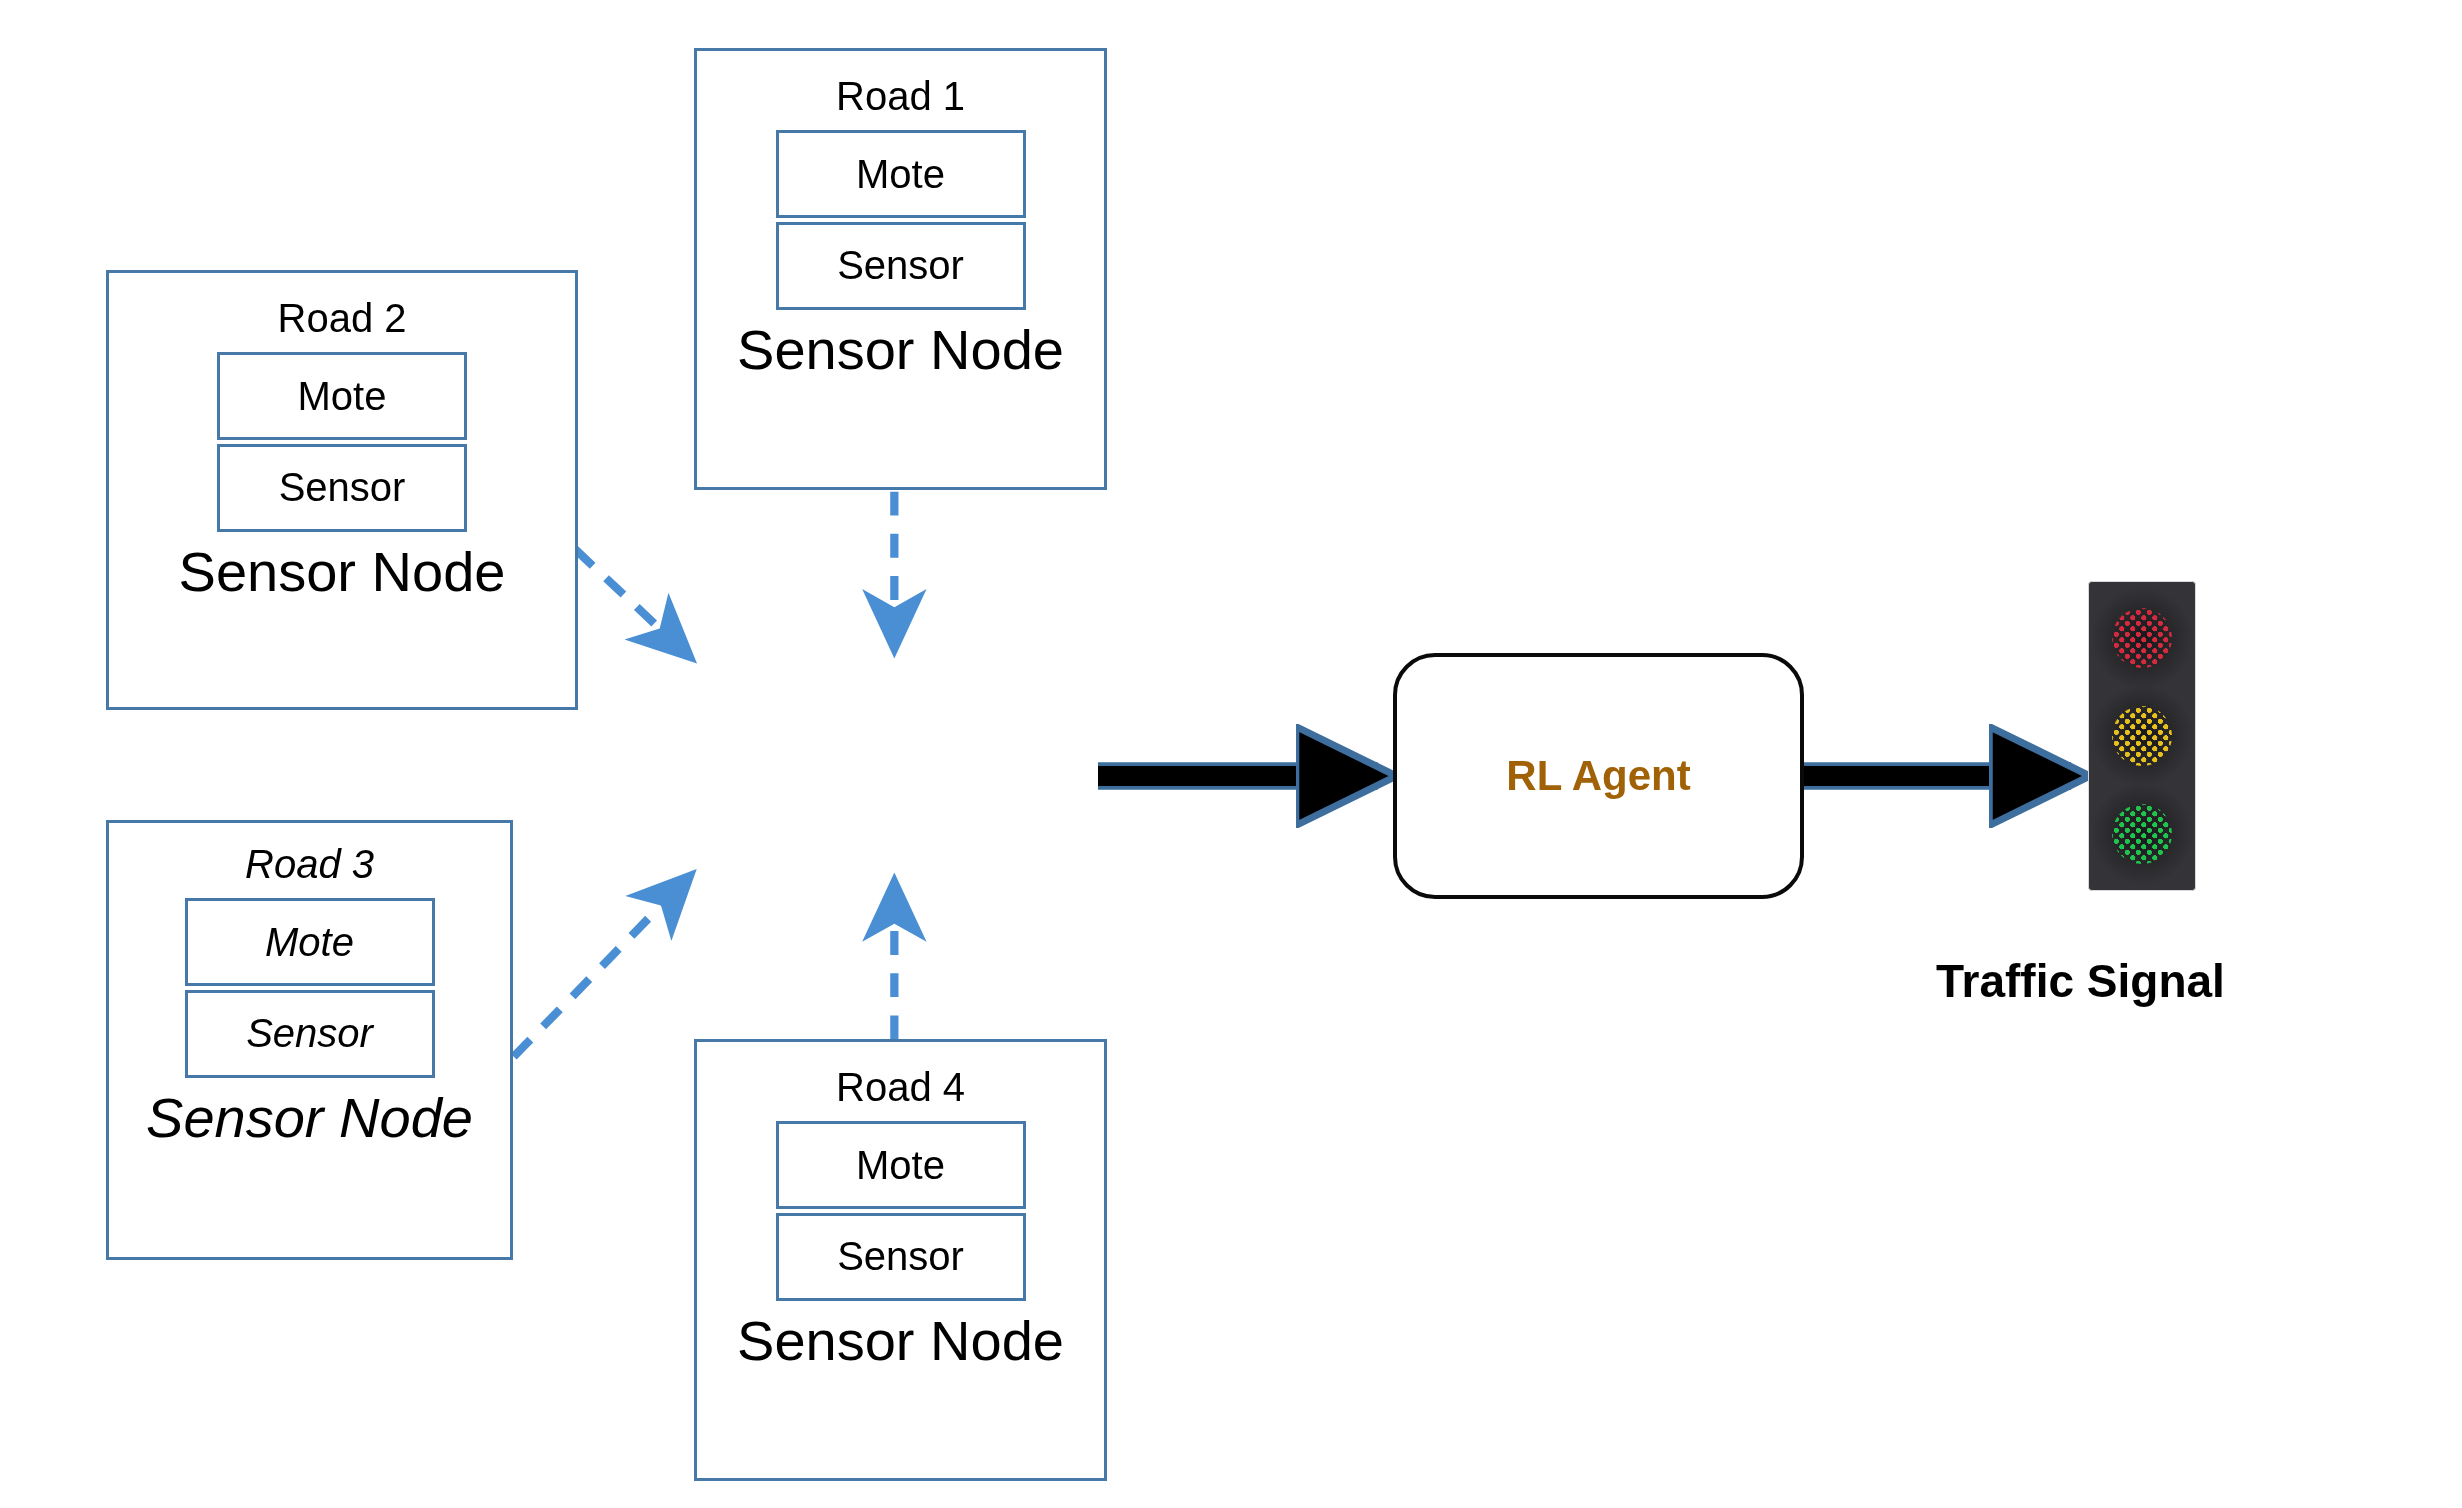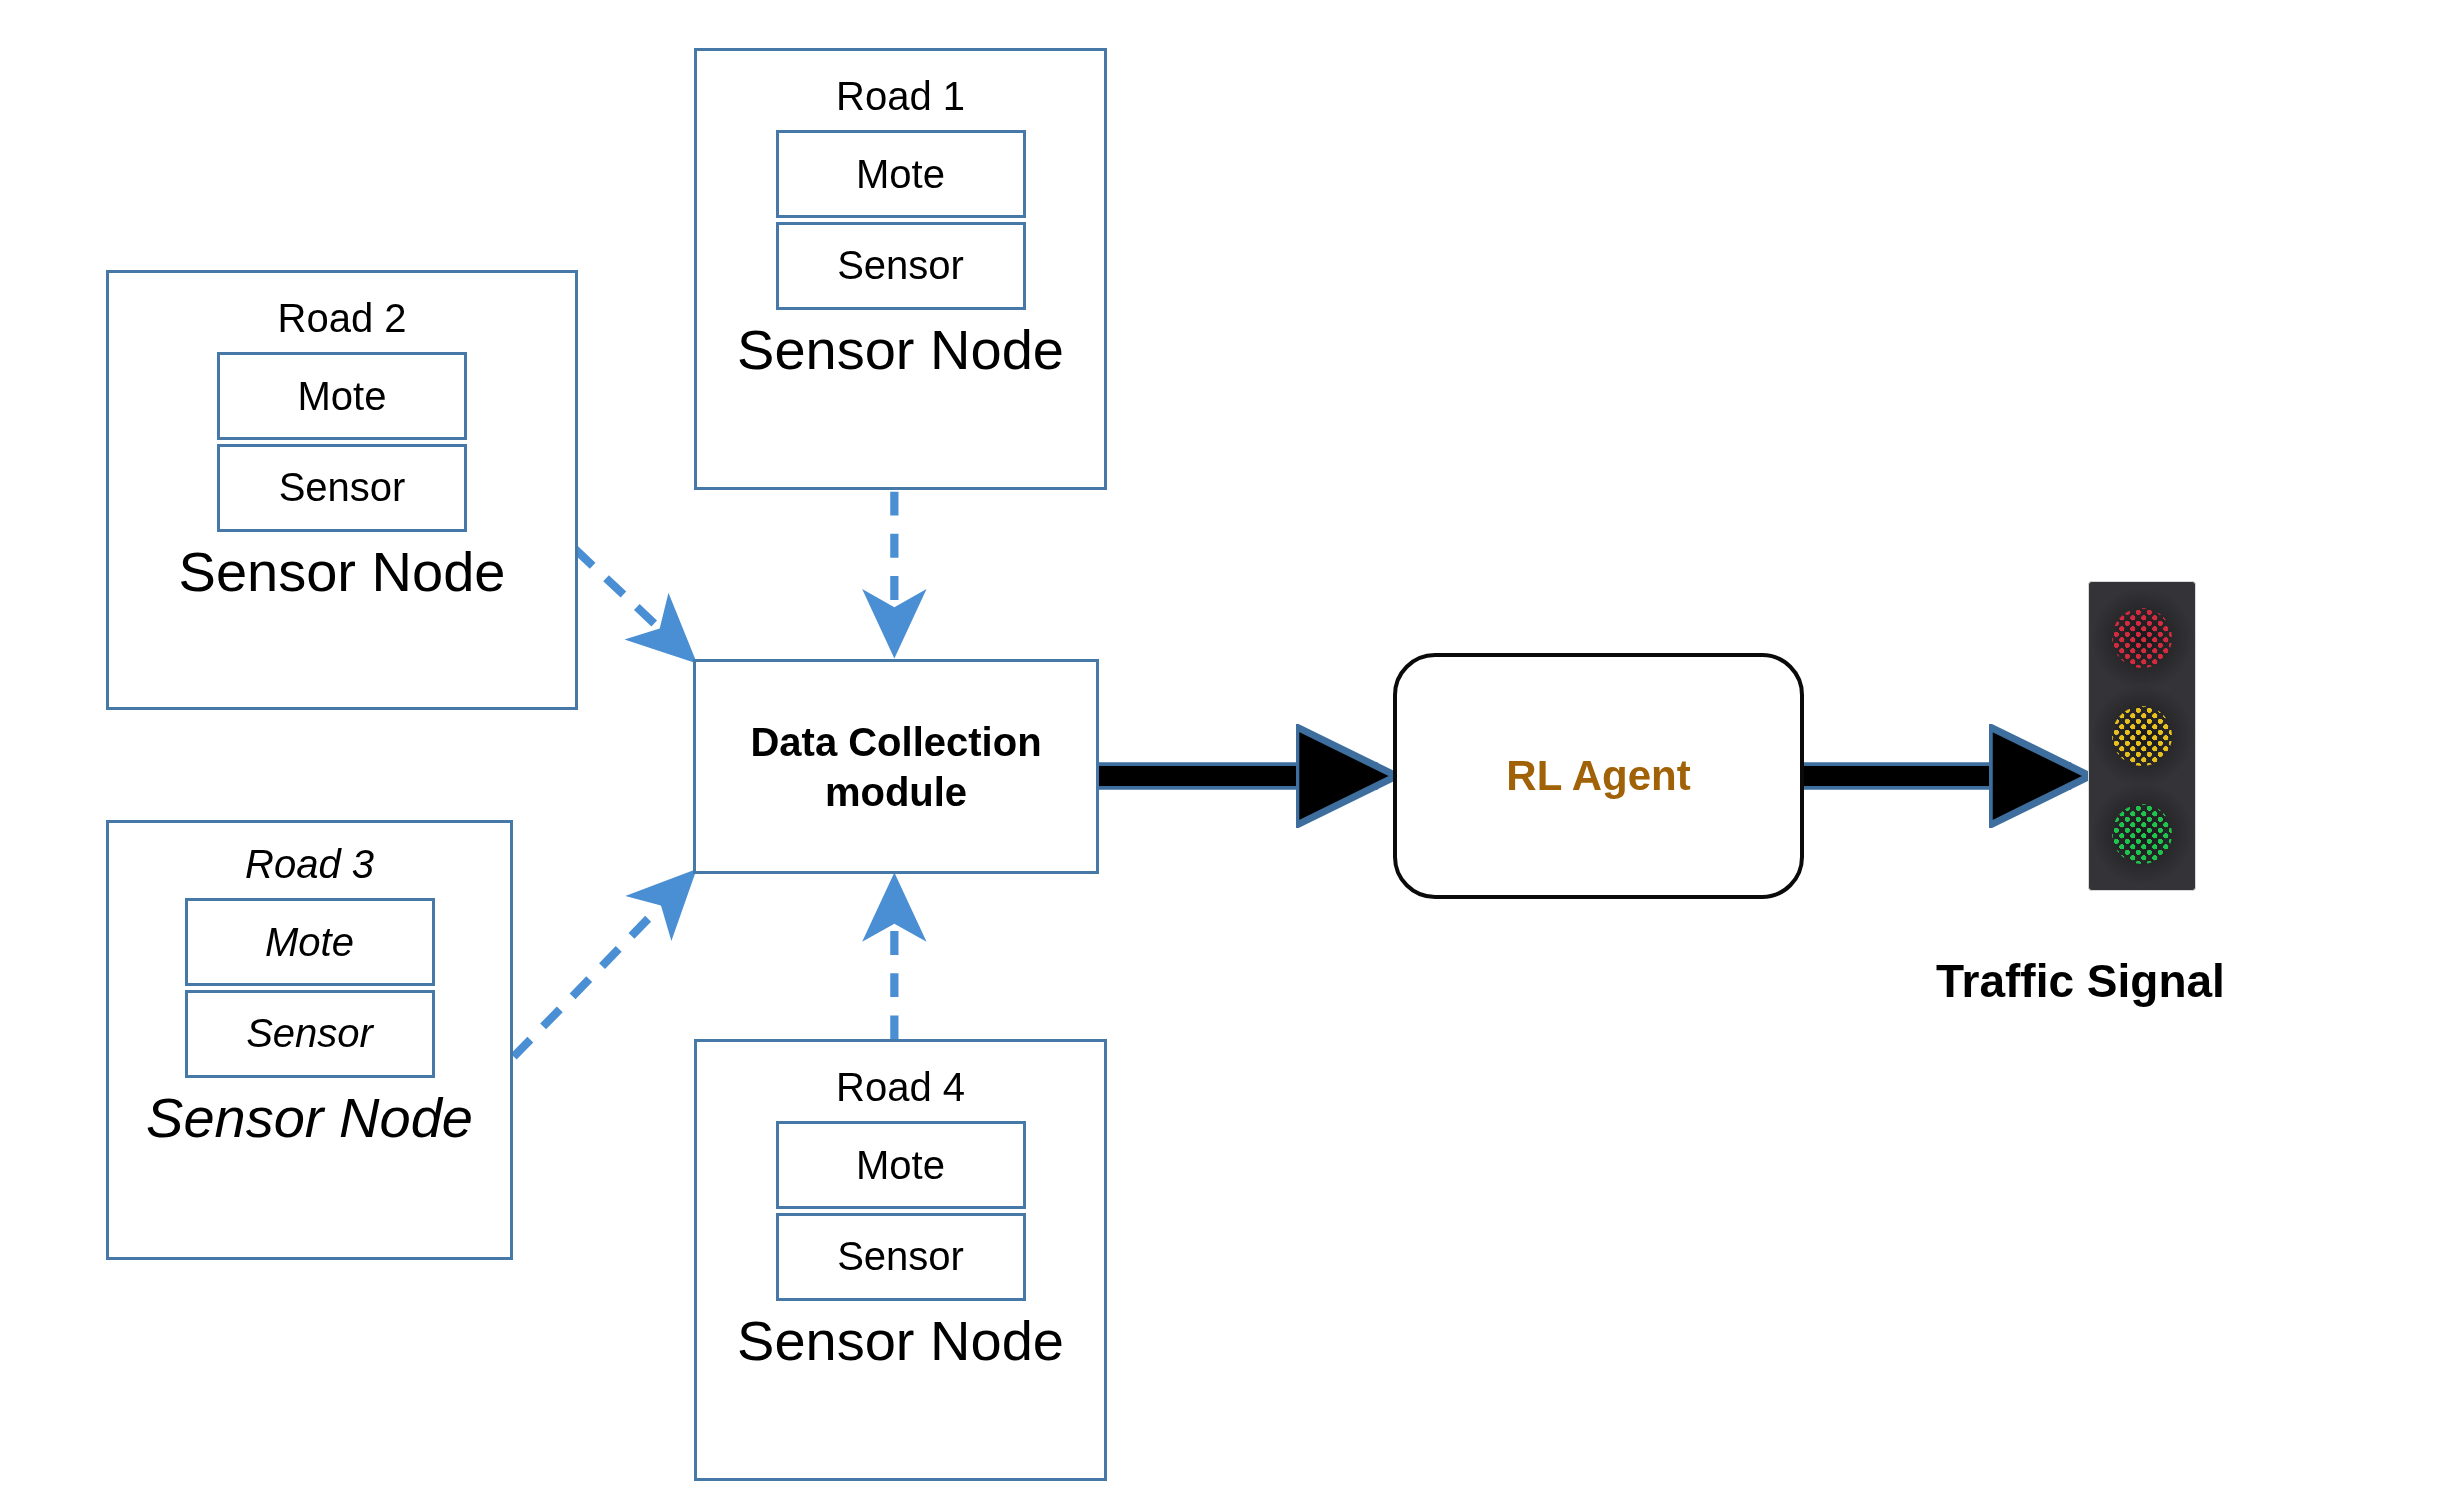--- a/index.html
+++ b/index.html
@@ -206,26 +206,20 @@
     <div class="node-title">Road 4</div>
     <div class="inner-box" style="width:250px; height:88px; margin-top:13px;">
       <span>Mote</span>
     </div>
     <div class="inner-box" style="width:250px; height:88px; margin-top:3.7px;">
       <span>Sensor</span>
     </div>
     <div class="node-footer" style="margin-top:11px;">Sensor Node</div>
   </div>
 
-  <div id="dcm" style="left:693px; top:659px; width:406px; height:215px;">
-    <div>
-      <div>Data Collection</div>
-      <div>module</div>
-    </div>
-  </div>
 
   <div id="rl-agent" style="left:1393px; top:653px; width:411px; height:246px;">
     <span>RL Agent</span>
   </div>
 
   <div id="signal-housing" style="left:2088px; top:581px; width:108px; height:310px;">
     <div class="lamp">
       <div class="glow"></div>
       <div class="dots" style="background-image:
              radial-gradient(circle at 2.8px 2.8px, #D42A3F 2.4px, rgba(0,0,0,0) 2.8px),

